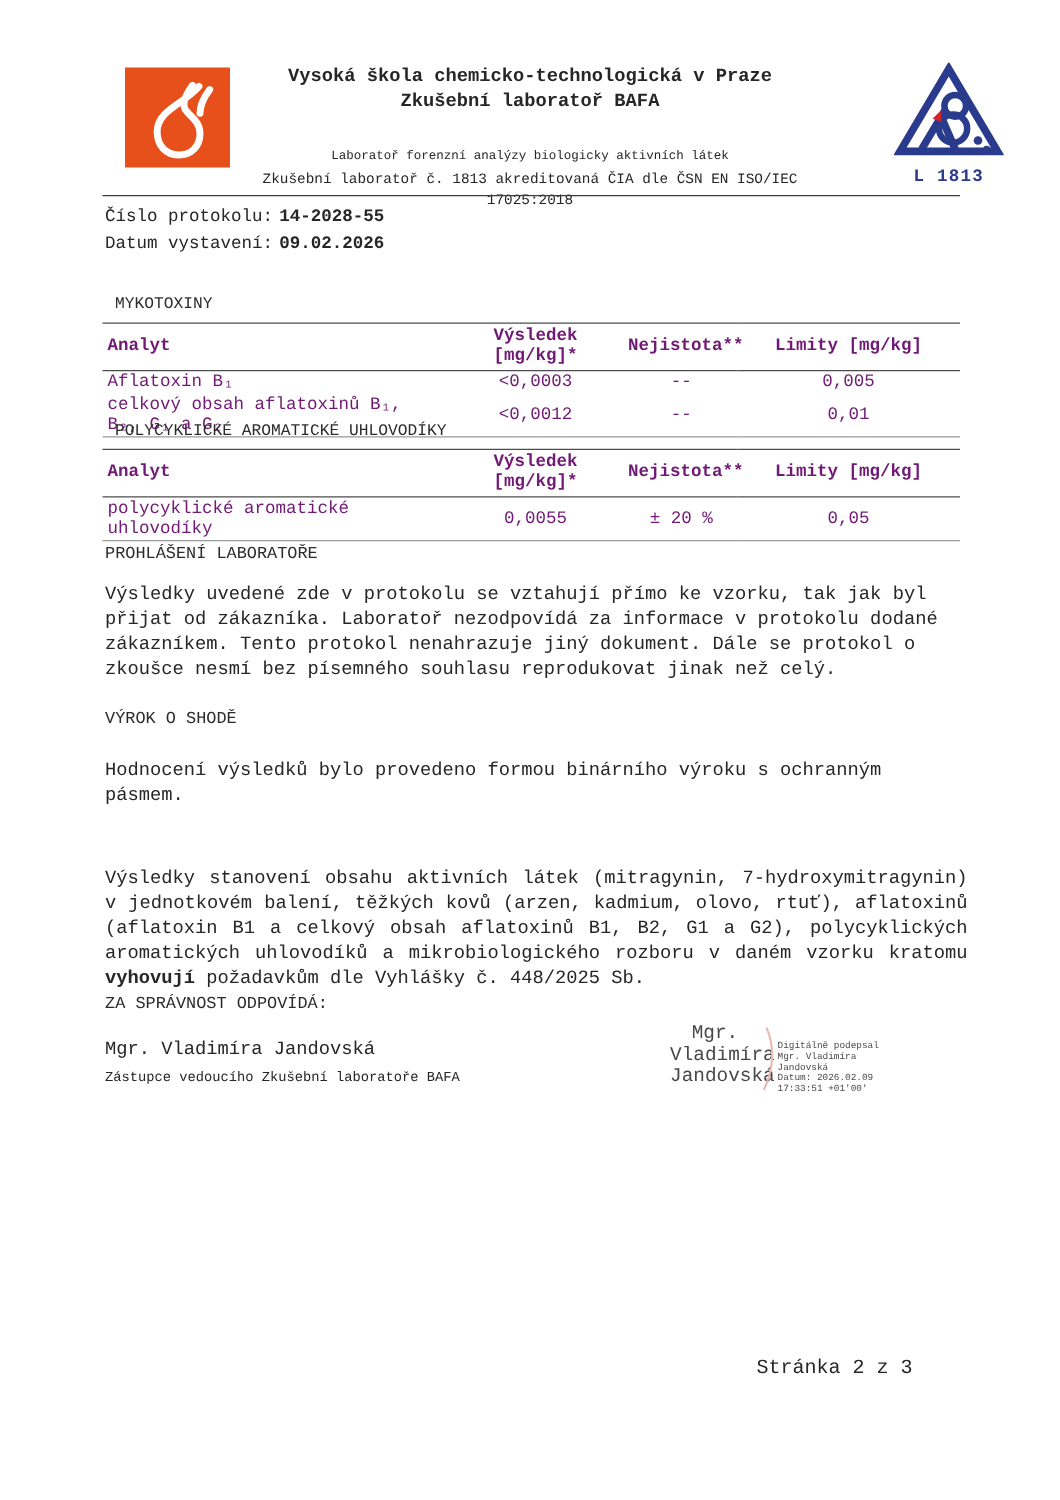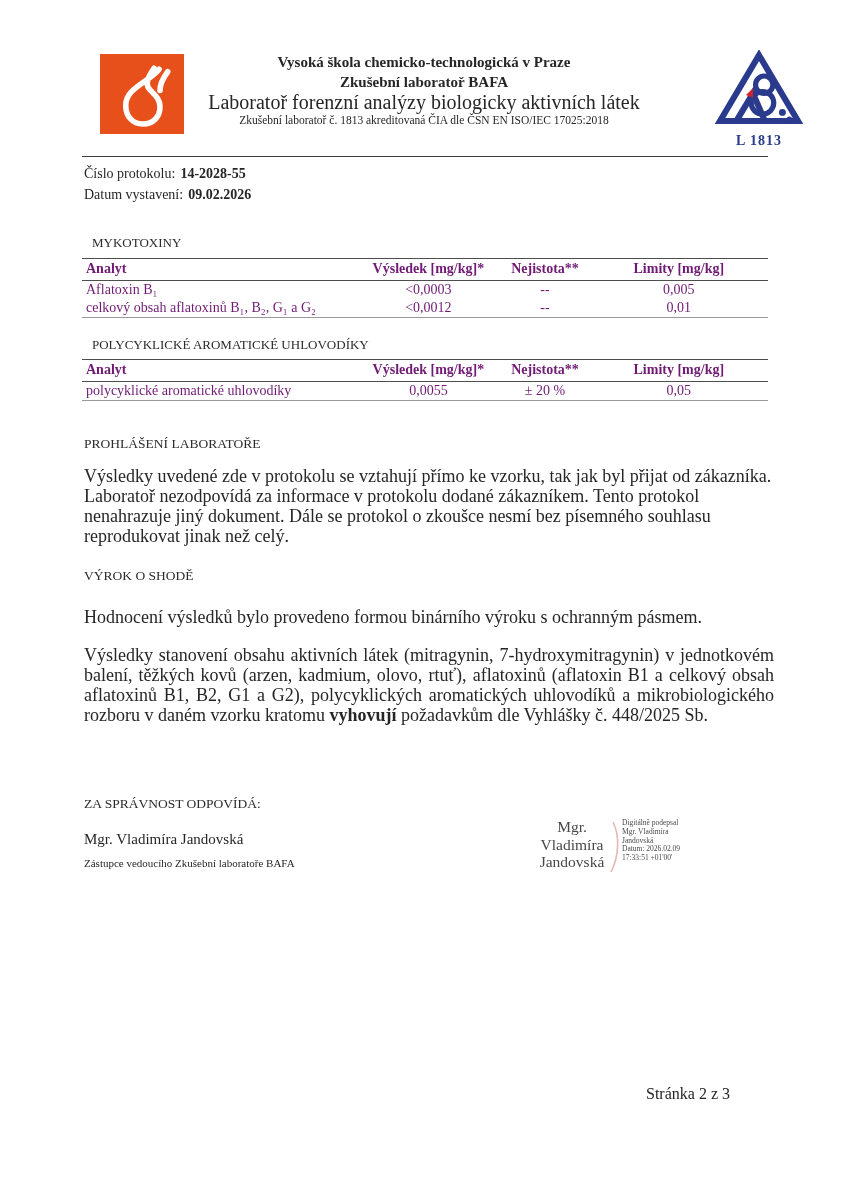--- a/index.html
+++ b/index.html
@@ -1,34 +1,34 @@
 <!DOCTYPE html>
 <html lang="cs"><head>
 <meta charset="utf-8">
 <style>
   html,body{margin:0;padding:0;background:#ffffff;}
   .page{
     position:relative;
     width:820px;height:1200px;
     background:#ffffff;
-    font-family:Liberation Serif, serif;
+    font-family:Liberation Mono, monospace;
     color:#262626;
     overflow:hidden;
   }
   
   .logo-orange{
     position:absolute;left:100px;top:54px;width:84px;height:80px;
     background:#e8501b;display:flex;align-items:center;justify-content:center;
   }
   .header-text{
     position:absolute;left:186px;top:52px;width:476px;text-align:center;
   }
   .header-text .org{font-size:15px;font-weight:bold;line-height:20px;}
   .header-text .lab{font-size:15px;font-weight:bold;line-height:20px;}
-  .header-text .sub1{font-size:20px;line-height:20px;}
+  .header-text .sub1{font-size:10px;line-height:20px;margin-top:24px;}
   .header-text .sub2{font-size:11.5px;line-height:16.5px;}
   .logo-cia{
     position:absolute;left:712px;top:50px;width:94px;text-align:center;
   }
   .cia-label{font-size:14px;font-weight:bold;color:#2a3a8c;letter-spacing:1px;margin-top:1px;}
   .hrule{
     position:absolute;left:82px;top:156px;width:686px;height:0;
     border-top:1.5px solid #3c3c3c;
   }
   
@@ -46,30 +46,30 @@
     font-weight:bold;text-align:center;padding:2px 2px 3px;height:14px;
   }
   .data-table th:first-child{text-align:left;padding-left:4px;}
   .data-table td{text-align:center;padding:1px 2px;height:15px;}
   .data-table td:first-child{text-align:left;padding-left:4px;}
   .data-table tbody tr:last-child td{border-bottom:1.5px solid #9a9a9a;}
   .col1{width:40%;}.col2{width:21%;}.col3{width:13%;}.col4{width:26%;}
   
   .body-text{
     position:absolute;left:84px;width:690px;margin:0;
-    font-size:18px;line-height:20px;color:#262626;
-  }
-  .justify{text-align:justify;}
+    font-size:15px;line-height:20px;color:#262626;
+  }
+  .justify{text-align:justify;margin-top:48px;}
   
   .sig-name{position:absolute;left:84px;top:831px;font-size:15px;}
   .sig-role{position:absolute;left:84px;top:857px;font-size:11px;}
   .digi-sign{position:absolute;left:536px;top:818px;display:flex;align-items:flex-start;}
   .digi-name{font-size:15.5px;line-height:17.5px;color:#484848;width:72px;text-align:center;}
   .digi-curve{margin-top:2px;}
-  .digi-details{font-size:7.5px;line-height:8.8px;color:#4a4a4a;width:90px;margin-left:2px;margin-top:1px;}
+  .digi-details{font-size:7.5px;line-height:8.8px;color:#4a4a4a;width:90px;margin-left:2px;margin-top:15px;}
   
   .footer{position:absolute;right:90px;top:1085px;font-size:16px;}
 </style>
 </head>
 <body>
 
 <div class="page">
 
   <div class="logo-orange">
     <svg width="72" height="70" viewBox="0 0 84 80">

